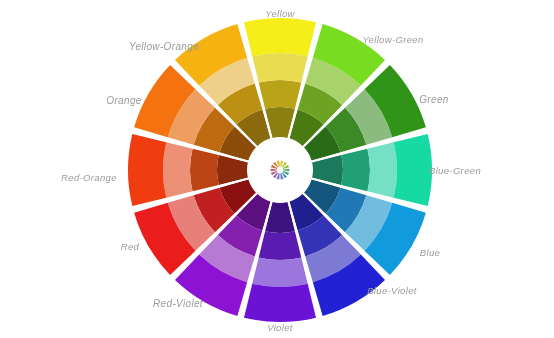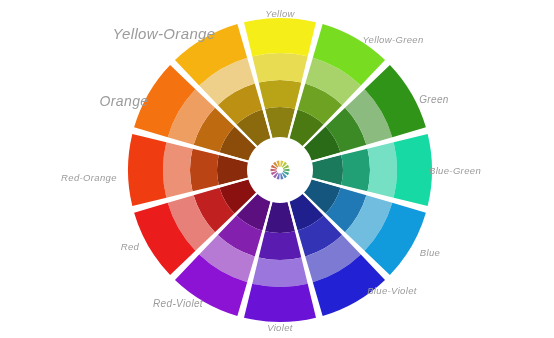--- a/index.html
+++ b/index.html
@@ -162,17 +162,17 @@
       <div class="wheel-label" style="left: 280px; top: 14px; color: rgb(155, 155, 155); font-size: 9.5px;">Yellow</div>
       <div class="wheel-label" style="left: 393px; top: 40px; color: rgb(155, 155, 155); font-size: 9.5px;">Yellow-Green</div>
       <div class="wheel-label" style="left: 434px; top: 100px; color: rgb(155, 155, 155); font-size: 10px;">Green</div>
       <div class="wheel-label" style="left: 455px; top: 171px; color: rgb(155, 155, 155); font-size: 9.5px;">Blue-Green</div>
       <div class="wheel-label" style="left: 430px; top: 253px; color: rgb(155, 155, 155); font-size: 9.5px;">Blue</div>
       <div class="wheel-label" style="left: 392px; top: 291px; color: rgb(155, 155, 155); font-size: 9.5px;">Blue-Violet</div>
       <div class="wheel-label" style="left: 280px; top: 328px; color: rgb(155, 155, 155); font-size: 9.5px;">Violet</div>
       <div class="wheel-label" style="left: 178px; top: 304px; color: rgb(155, 155, 155); font-size: 10px;">Red-Violet</div>
       <div class="wheel-label" style="left: 130px; top: 247px; color: rgb(155, 155, 155); font-size: 9.5px; font-style: italic;">Red</div>
       <div class="wheel-label" style="left: 89px; top: 178px; color: rgb(155, 155, 155); font-size: 9.5px; text-align: center;">Red-Orange</div>
-      <div class="wheel-label" style="left: 124px; top: 101px; color: rgb(155, 155, 155); font-size: 14px; font-style: italic;">Orange</div>
-      <div class="wheel-label" style="left: 164px; top: 33px; color: rgb(155, 155, 155); font-size: 15px; font-style: italic;">Yellow-Orange</div>
+      <div class="wheel-label" style="left: 124px; top: 101px; color: rgb(155, 155, 155); font-size: 10px; font-style: italic;">Orange</div>
+      <div class="wheel-label" style="left: 164px; top: 47px; color: rgb(155, 155, 155); font-size: 10px; font-style: italic;">Yellow-Orange</div>
     </div>
 
 </div>
 
 </body></html>

